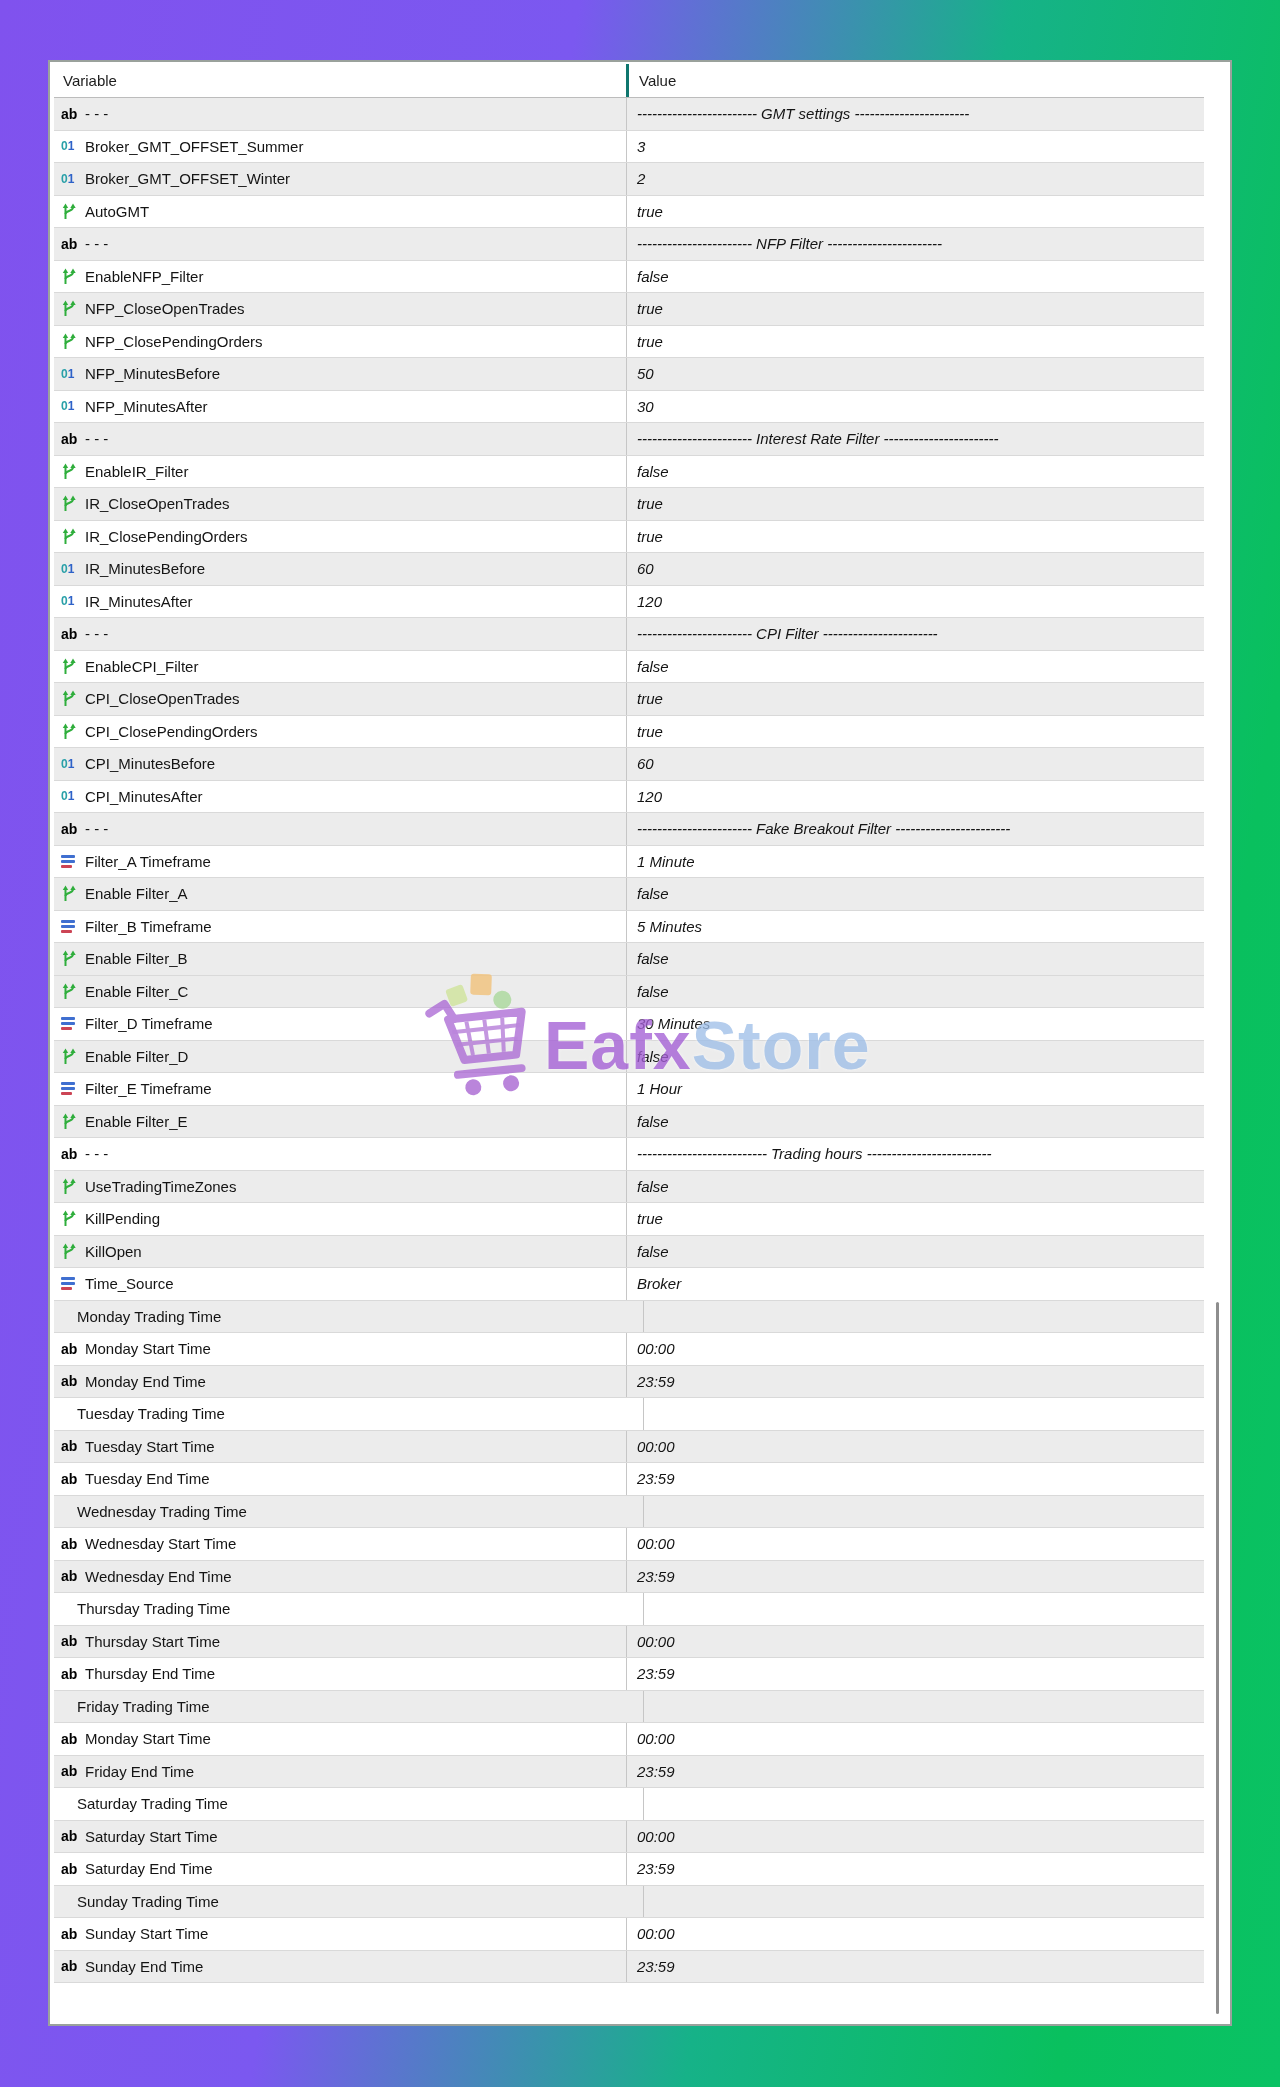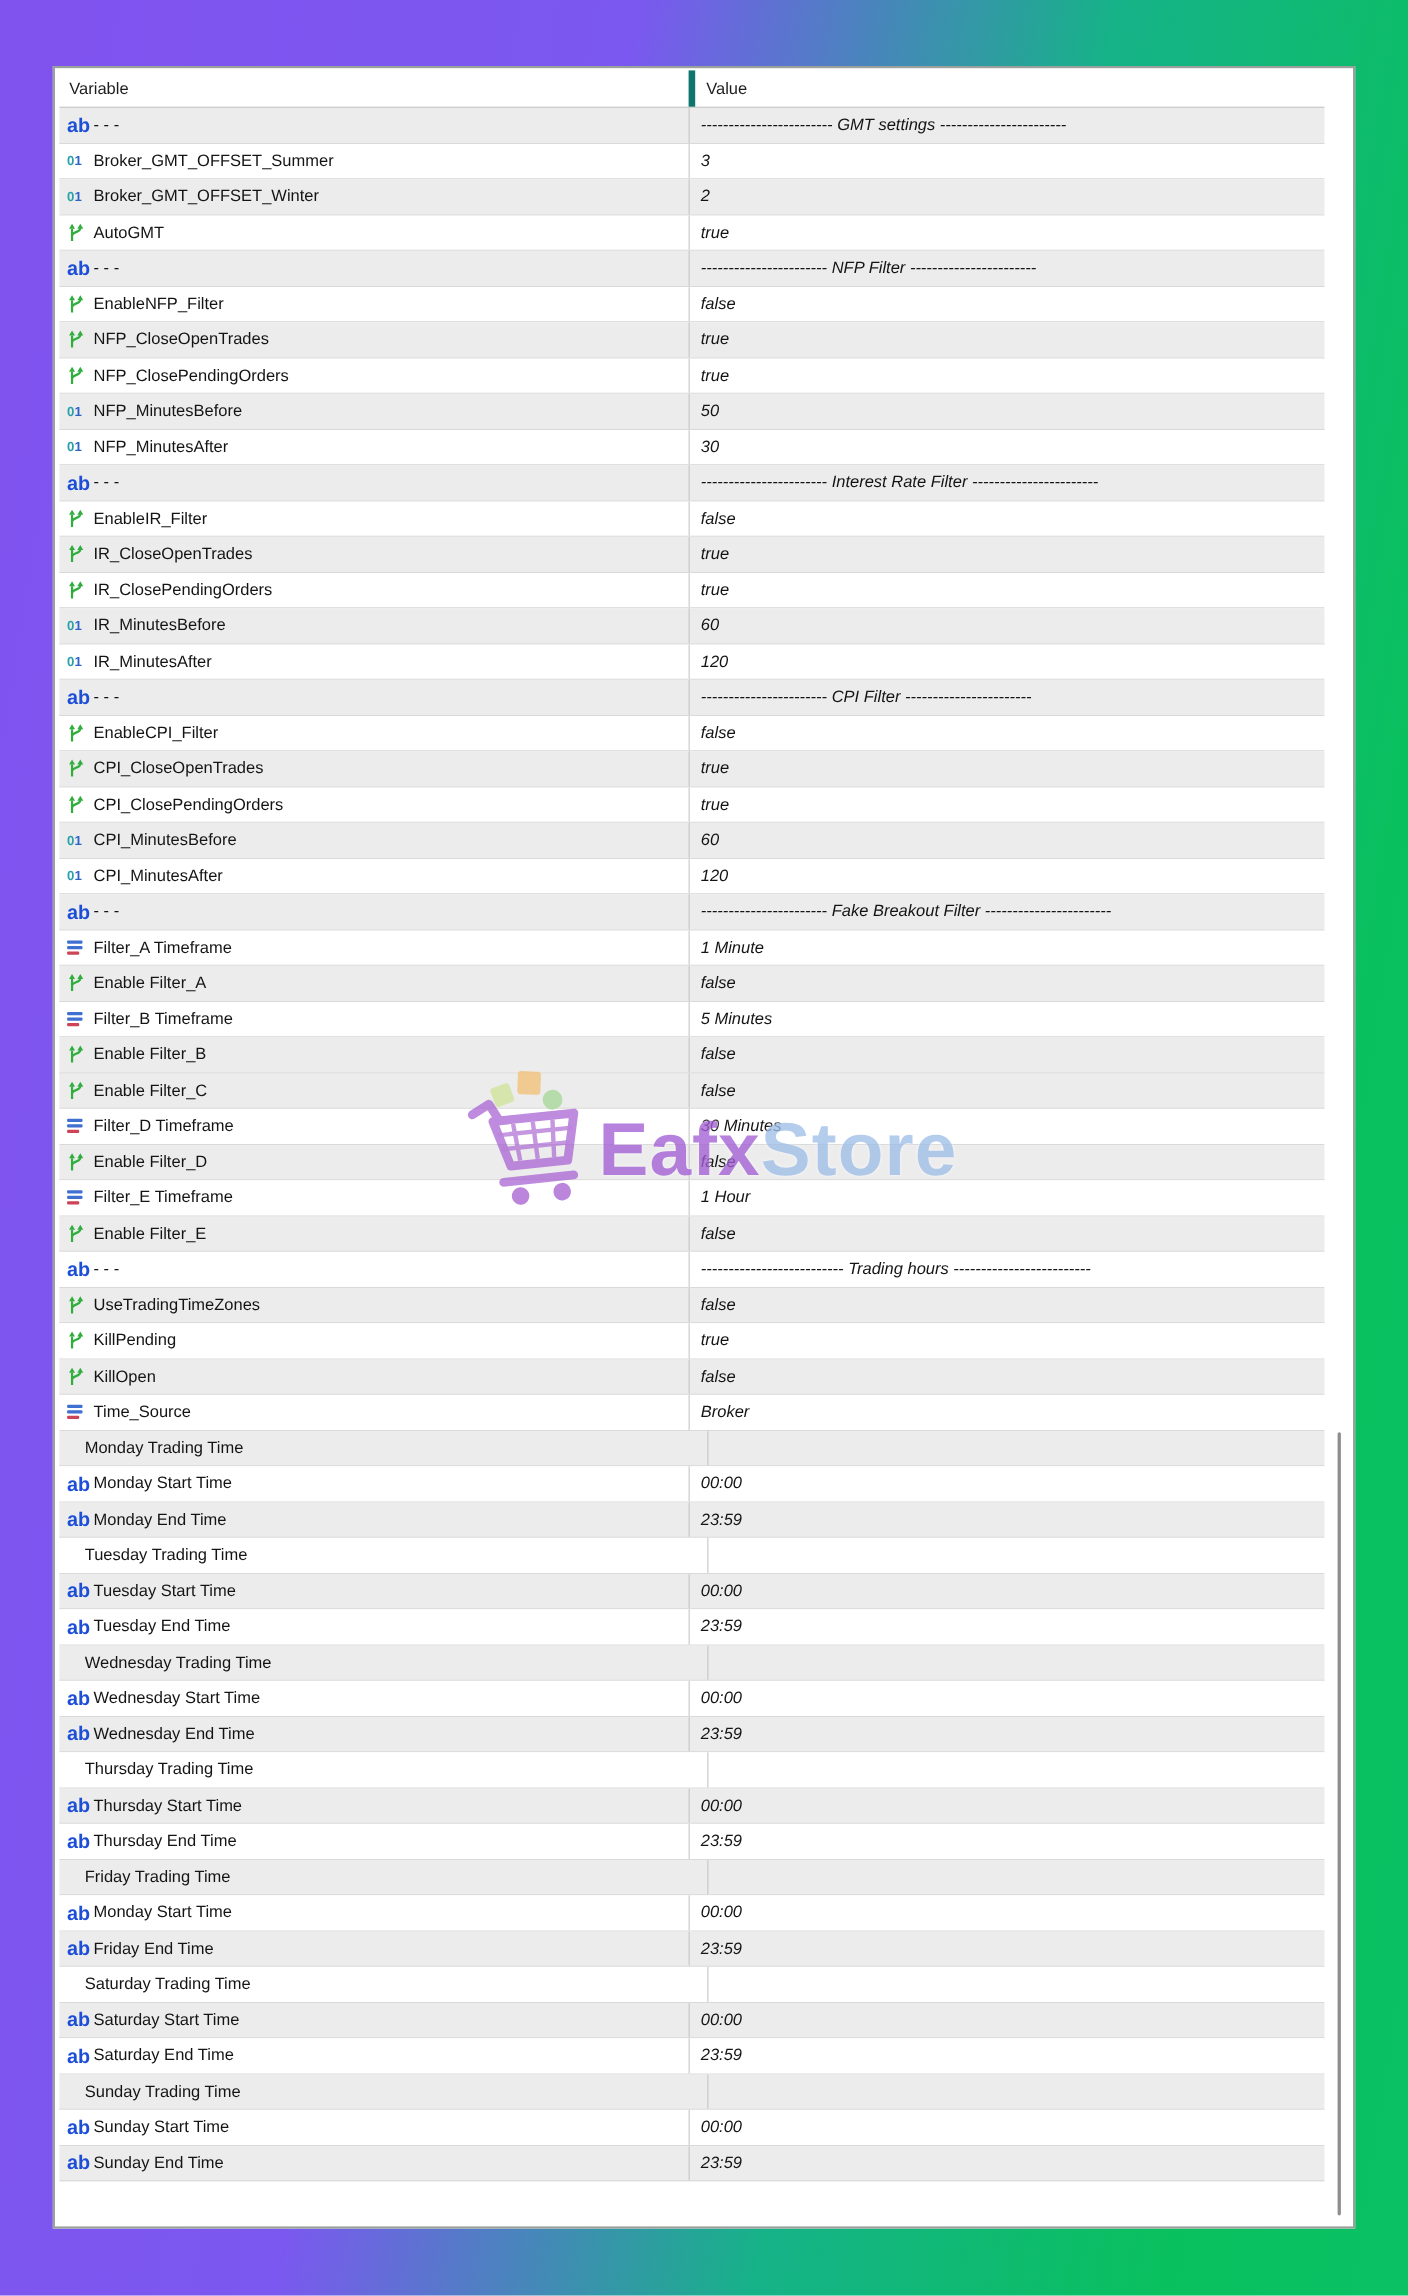--- a/index.html
+++ b/index.html
@@ -25,41 +25,41 @@
     border-bottom:1px solid #bcbcbc;
   }
   .hdr .h-var{
     width:572px;box-sizing:border-box;
     display:flex;align-items:center;padding-left:9px;
     font-size:15px;color:#1c1c1c;
   }
   .hdr .h-val{
     flex:1;box-sizing:border-box;
     display:flex;align-items:center;padding-left:10px;
-    border-left:6px solid #0f766e;
+    border-left:3px solid #0f766e;
     font-size:15px;color:#1c1c1c;
   }
   .row{
     display:flex;height:32.5px;box-sizing:border-box;
     background:#ffffff;border-bottom:1px solid #d9d9d9;
   }
   .row.alt{background:#ececec;}
   .cell-label{
     width:572px;box-sizing:border-box;
     display:flex;align-items:center;
     padding-left:7px;
     font-size:15px;color:#141414;
     white-space:nowrap;overflow:hidden;
   }
   .row.group .cell-label{padding-left:6px;margin-left:17px;}
   .ic{
     width:24px;flex:0 0 24px;
     display:flex;align-items:center;justify-content:flex-start;
   }
-  .g-ab{font-size:18px;font-weight:700;color:#1d4ed8;line-height:1;}
+  .g-ab{font-size:14px;font-weight:700;color:#000000;line-height:1;}
   .g-01{font-size:12px;font-weight:700;line-height:1;letter-spacing:0;}
   .g-01 .z{color:#2aa0a8;font-style:normal;}
   .g-01 .o{color:#2e62c8;font-style:normal;}
   .g-enum{display:flex;flex-direction:column;gap:2px;}
   .g-enum i{display:block;height:3px;border-radius:1px;}
   .g-enum i.b1{width:14px;background:#3f6fd0;}
   .g-enum i.b2{width:14px;background:#3f6fd0;}
   .g-enum i.b3{width:11px;background:#cc4455;}
   .lab{white-space:nowrap;}
   .cell-value{

